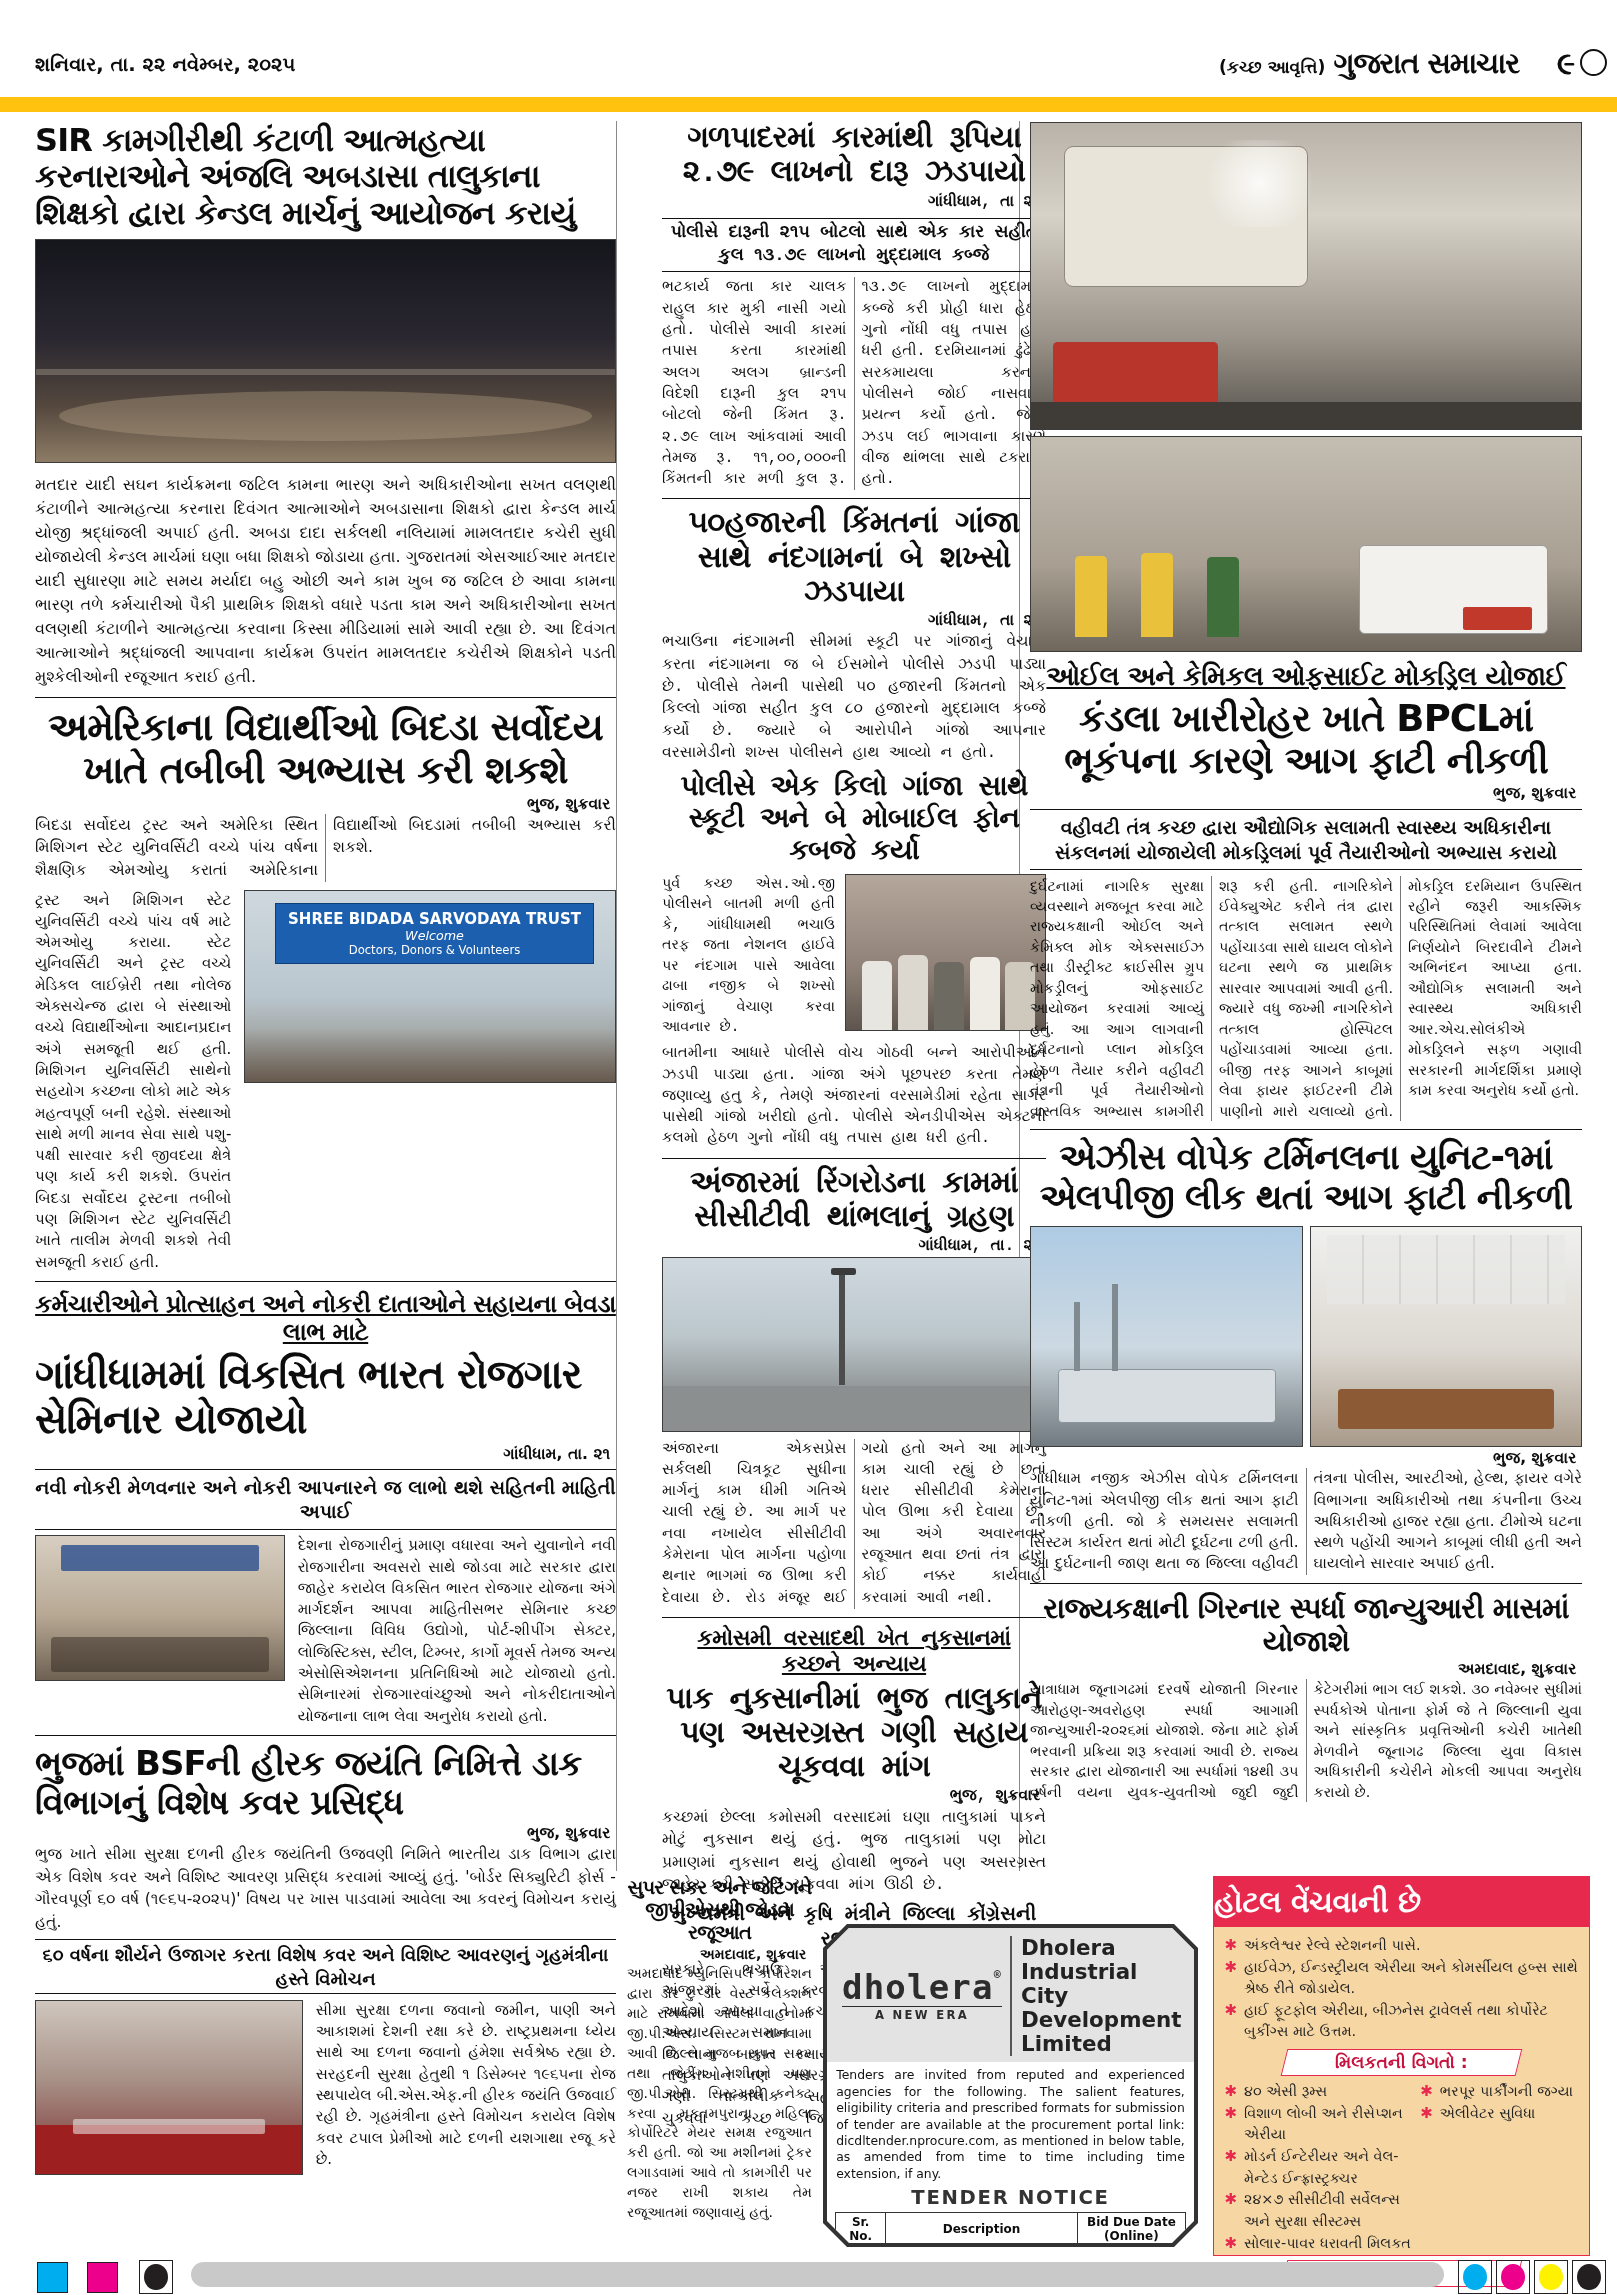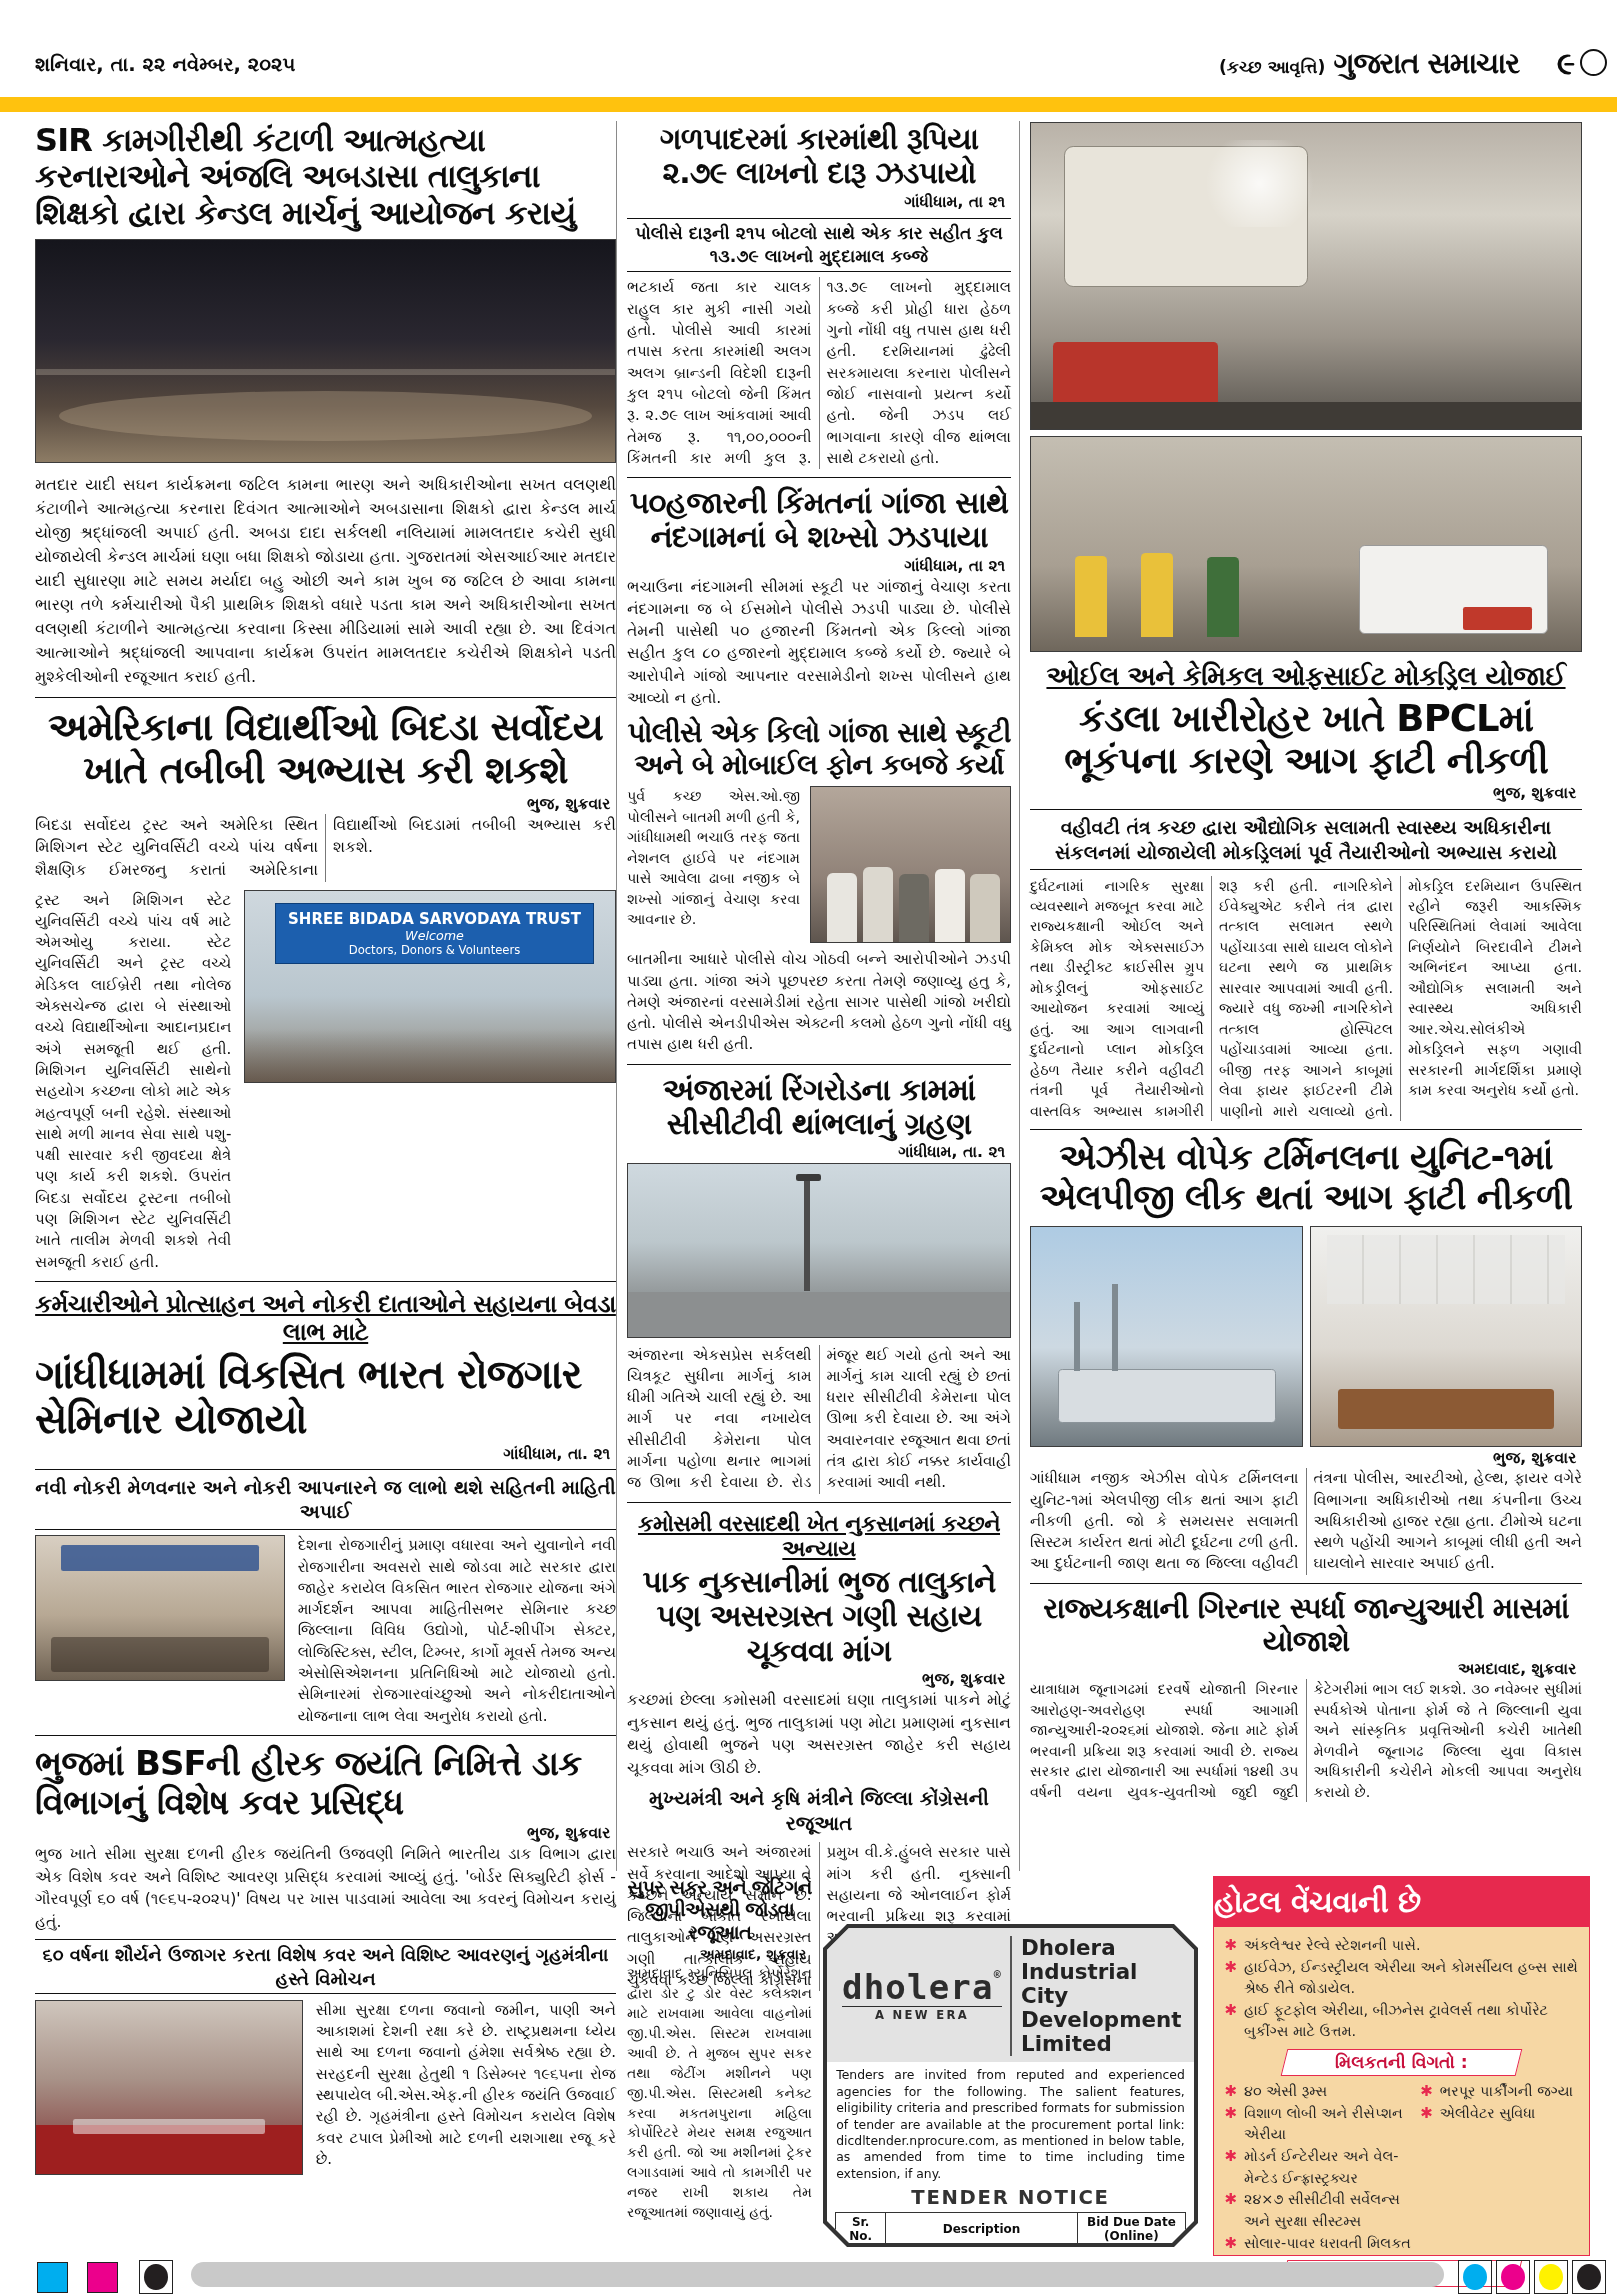--- a/index.html
+++ b/index.html
@@ -67,21 +67,21 @@
         <div style="position:absolute;top:58%;left:0;width:100%;height:5.8px;background:rgba(230,220,200,.25);"></div>
       </div>
       <div class="body" style="margin-top:9.2px;font-size:16px;line-height:1.5;">મતદાર યાદી સઘન કાર્યક્રમના જટિલ કામના ભારણ અને અધિકારીઓના સખત વલણથી કંટાળીને આત્મહત્યા કરનારા દિવંગત આત્માઓને અબડાસાના શિક્ષકો દ્વારા કેન્ડલ માર્ચ યોજી શ્રદ્ધાંજલી અપાઈ હતી. અબડા દાદા સર્કલથી નલિયામાં મામલતદાર કચેરી સુધી યોજાયેલી કેન્ડલ માર્ચમાં ઘણા બધા શિક્ષકો જોડાયા હતા. ગુજરાતમાં એસઆઈઆર મતદાર યાદી સુધારણા માટે સમય મર્યાદા બહુ ઓછી અને કામ ખુબ જ જટિલ છે આવા કામના ભારણ તળે કર્મચારીઓ પૈકી પ્રાથમિક શિક્ષકો વધારે પડતા કામ અને અધિકારીઓના સખત વલણથી કંટાળીને આત્મહત્યા કરવાના કિસ્સા મીડિયામાં સામે આવી રહ્યા છે. આ દિવંગત આત્માઓને શ્રદ્ધાંજલી આપવાના કાર્યક્રમ ઉપરાંત મામલતદાર કચેરીએ શિક્ષકોને પડતી મુશ્કેલીઓની રજૂઆત કરાઈ હતી.</div>
     </div>
 
     <hr class="rule">
 
     <div>
       <div class="headline" style="font-size:38px;">અમેરિકાના વિદ્યાર્થીઓ બિદડા સર્વોદય ખાતે તબીબી અભ્યાસ કરી શકશે</div>
       <div class="dateline">ભુજ, શુક્રવાર</div>
-      <div class="lede cols2">બિદડા સર્વોદય ટ્રસ્ટ અને અમેરિકા સ્થિત મિશિગન સ્ટેટ યુનિવર્સિટી વચ્ચે પાંચ વર્ષના શૈક્ષણિક ઈમરજનુ કરાતાં અમેરિકાના વિદ્યાર્થીઓ બિદડામાં તબીબી અભ્યાસ કરી શકશે.</div>
+      <div class="lede cols2">બિદડા સર્વોદય ટ્રસ્ટ અને અમેરિકા સ્થિત મિશિગન સ્ટેટ યુનિવર્સિટી વચ્ચે પાંચ વર્ષના શૈક્ષણિક એમઓયુ કરાતાં અમેરિકાના વિદ્યાર્થીઓ બિદડામાં તબીબી અભ્યાસ કરી શકશે.</div>
       <div style="display:flex;gap:12.7px;margin-top:8px;align-items:flex-start;">
         <div class="body" style="flex:1;">ટ્રસ્ટ અને મિશિગન સ્ટેટ યુનિવર્સિટી વચ્ચે પાંચ વર્ષ માટે એમઓયુ કરાયા. સ્ટેટ યુનિવર્સિટી અને ટ્રસ્ટ વચ્ચે મેડિકલ લાઈબ્રેરી તથા નોલેજ એક્સચેન્જ દ્વારા બે સંસ્થાઓ વચ્ચે વિદ્યાર્થીઓના આદાનપ્રદાન અંગે સમજૂતી થઈ હતી. મિશિગન યુનિવર્સિટી સાથેનો સહયોગ કચ્છના લોકો માટે એક મહત્વપૂર્ણ બની રહેશે. સંસ્થાઓ સાથે મળી માનવ સેવા સાથે પશુ-પક્ષી સારવાર કરી જીવદયા ક્ષેત્રે પણ કાર્ય કરી શકશે. ઉપરાંત બિદડા સર્વોદય ટ્રસ્ટના તબીબો પણ મિશિગન સ્ટેટ યુનિવર્સિટી ખાતે તાલીમ મેળવી શકશે તેવી સમજૂતી કરાઈ હતી.</div>
         <div class="photo" style="width:370px;height:191px;flex:none;background:linear-gradient(180deg,#cfd8de 0%,#b9c6ce 55%,#8a8376 100%);">
           <div style="position:absolute;top:12.7px;left:8%;width:84%;background:#1c5fae;color:#fff;text-align:center;padding:5.8px 3.5px;border:1.7px solid #0d3e78;">
             <div style="font-size:15px;font-weight:bold;">SHREE BIDADA SARVODAYA TRUST</div>
             <div style="font-size:12.7px;font-style:italic;">Welcome</div>
             <div style="font-size:11.6px;">Doctors, Donors &amp; Volunteers</div>
           </div>
           <div style="position:absolute;bottom:0;left:0;width:100%;height:53px;background:linear-gradient(180deg,rgba(0,0,0,0),rgba(60,40,30,.45));"></div>
         </div>
@@ -114,21 +114,21 @@
       <div style="display:flex;gap:12.7px;align-items:flex-start;">
         <div class="photo" style="width:266px;height:173px;flex:none;background:linear-gradient(180deg,#cfc6bd 0%,#a89288 45%,#7c2e2e 100%);">
           <div style="position:absolute;bottom:0;left:0;width:100%;height:49px;background:#9e1f1f;"></div>
           <div style="position:absolute;bottom:40px;left:14%;width:72%;height:15px;background:rgba(240,240,240,.55);border-radius:2.3px;"></div>
         </div>
         <div class="body" style="flex:1;">સીમા સુરક્ષા દળના જવાનો જમીન, પાણી અને આકાશમાં દેશની રક્ષા કરે છે. રાષ્ટ્રપ્રથમના ધ્યેય સાથે આ દળના જવાનો હંમેશા સર્વશ્રેષ્ઠ રહ્યા છે. સરહદની સુરક્ષા હેતુથી ૧ ડિસેમ્બર ૧૯૬૫ના રોજ સ્થપાયેલ બી.એસ.એફ.ની હીરક જયંતિ ઉજવાઈ રહી છે. ગૃહમંત્રીના હસ્તે વિમોચન કરાયેલ વિશેષ કવર ટપાલ પ્રેમીઓ માટે દળની યશગાથા રજૂ કરે છે.</div>
       </div>
     </div>
   </div>
 
-  <div class="abs" style="left:627px;top:122px;width:384px;">
+  <div class="abs" style="left:662px;top:122px;width:384px;font-family:Liberation Mono, monospace;">
 
     <div>
       <div class="headline" style="font-size:30px;">ગળપાદરમાં કારમાંથી રૂપિયા ૨.૭૯ લાખનો દારૂ ઝડપાયો</div>
       <div class="dateline">ગાંધીધામ, તા ૨૧</div>
       <div class="subhead" style="font-size:17.3px;border-top:1.2px solid #111;border-bottom:1.2px solid #111;padding:3.5px 0;margin:5.8px 0;">પોલીસે દારૂની ૨૧૫ બોટલો સાથે એક કાર સહીત કુલ ૧૩.૭૯ લાખનો મુદ્દામાલ કબ્જે</div>
       <div class="body cols2">ભટકાર્ય જતા કાર ચાલક રાહુલ કાર મુકી નાસી ગયો હતો. પોલીસે આવી કારમાં તપાસ કરતા કારમાંથી અલગ અલગ બ્રાન્ડની વિદેશી દારૂની કુલ ૨૧૫ બોટલો જેની કિંમત રૂ. ૨.૭૯ લાખ આંકવામાં આવી તેમજ રૂ. ૧૧,૦૦,૦૦૦ની કિંમતની કાર મળી કુલ રૂ. ૧૩.૭૯ લાખનો મુદ્દામાલ કબ્જે કરી પ્રોહી ધારા હેઠળ ગુનો નોંધી વધુ તપાસ હાથ ધરી હતી. દરમિયાનમાં ઢુંઢેલી સરકમાયલા કરનારા પોલીસને જોઈ નાસવાનો પ્રયત્ન કર્યો હતો. જેની ઝડપ લઈ ભાગવાના કારણે વીજ થાંભલા સાથે ટકરાયો હતો.</div>
     </div>
 
     <hr class="rule">
 

